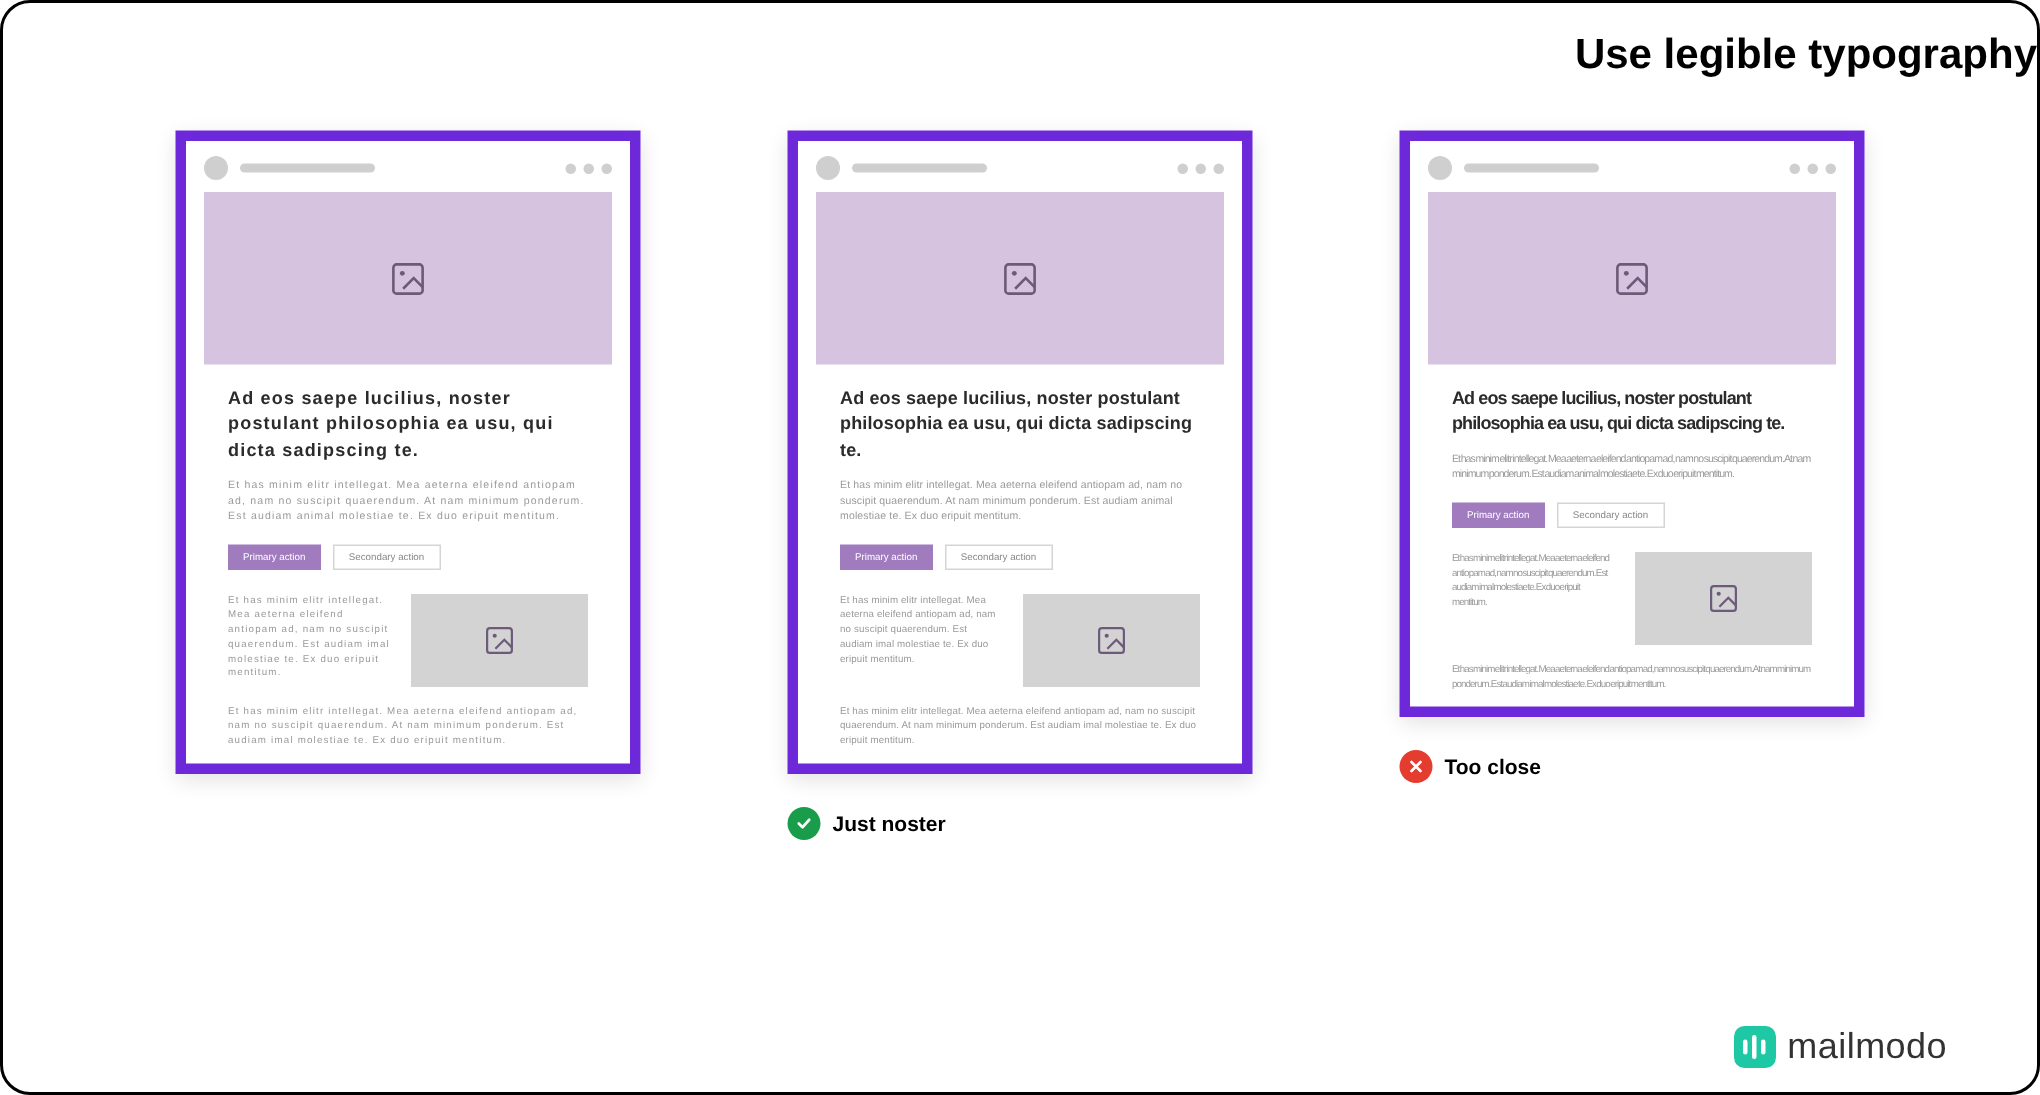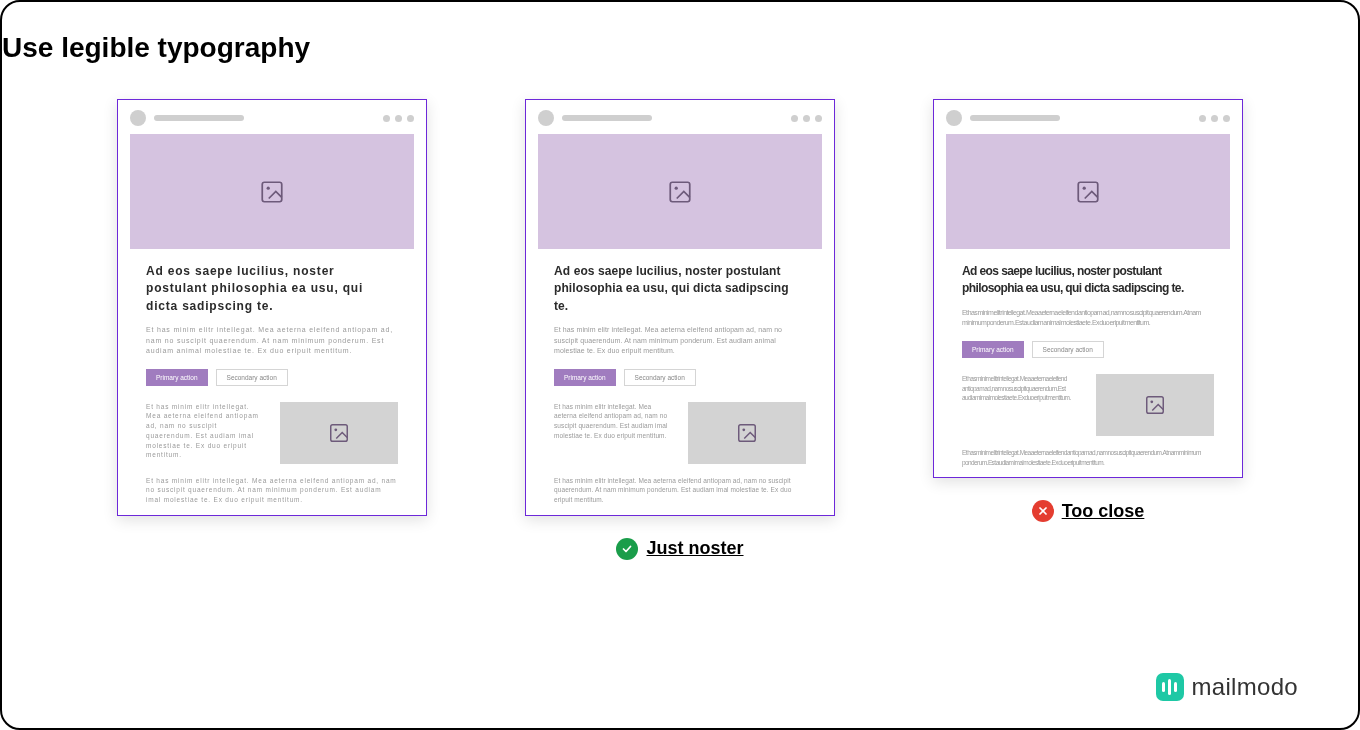--- a/index.html
+++ b/index.html
@@ -7,38 +7,38 @@
       width: 1360px;
       height: 730px;
       background: #fff;
       font-family: -apple-system, BlinkMacSystemFont, 'Segoe UI', sans-serif;
       position: relative;
       border: 2px solid #000;
       border-radius: 20px;
       overflow: hidden;
     }
     .page-title {
-      text-align: left;
+      text-align: right;
       font-size: 28px;
       font-weight: 700;
       color: #000;
-      margin-top: 30px;
+      margin-top: 18px;
       margin-bottom: 35px;
     }
     .examples {
       display: flex;
       justify-content: center;
       gap: 98px;
       padding: 0 30px;
     }
     .example { width: 310px; }
     .mock {
       width: 310px;
       background: #fff;
-      border: 1px solid #6d28d9;
+      border: 7px solid #6d28d9;
       box-shadow: 0 4px 14px rgba(0,0,0,0.12);
       padding-bottom: 10px;
     }
     .mock-header {
       display: flex;
       align-items: center;
       padding: 10px 12px 8px;
       gap: 8px;
     }
     .avatar {
@@ -133,43 +133,42 @@
     .too-far .heading { letter-spacing: 0.8px; }
     .too-far .body, .too-far .row2-text, .too-far .foot { letter-spacing: 0.8px; }
     .just-right .heading { letter-spacing: 0.1px; }
     .just-right .body, .just-right .row2-text, .just-right .foot { letter-spacing: 0.1px; }
     .too-close .heading { letter-spacing: -0.6px; }
     .too-close .body, .too-close .row2-text, .too-close .foot { letter-spacing: -0.6px; word-spacing: -1px; }
 
     .caption {
       display: flex;
       align-items: center;
-      justify-content: center;
+      justify-content: flex-start;
       gap: 8px;
       margin-top: 22px;
-      font-size: 18px;
+      font-size: 14px;
       font-weight: 700;
       color: #000;
-      text-decoration: underline;
     }
     .status-icon {
       width: 22px;
       height: 22px;
       border-radius: 50%;
       display: flex;
       align-items: center;
       justify-content: center;
     }
     .bad { background: #e43d30; }
     .good { background: #1a9d4a; }
     .status-icon svg { width: 12px; height: 12px; }
     .brand {
       position: absolute;
       right: 60px;
-      bottom: 27px;
+      bottom: 16px;
       display: flex;
       align-items: center;
       gap: 8px;
     }
     .brand-mark {
       width: 28px;
       height: 28px;
       background: #1ec8a5;
       border-radius: 7px;
       display: flex;

